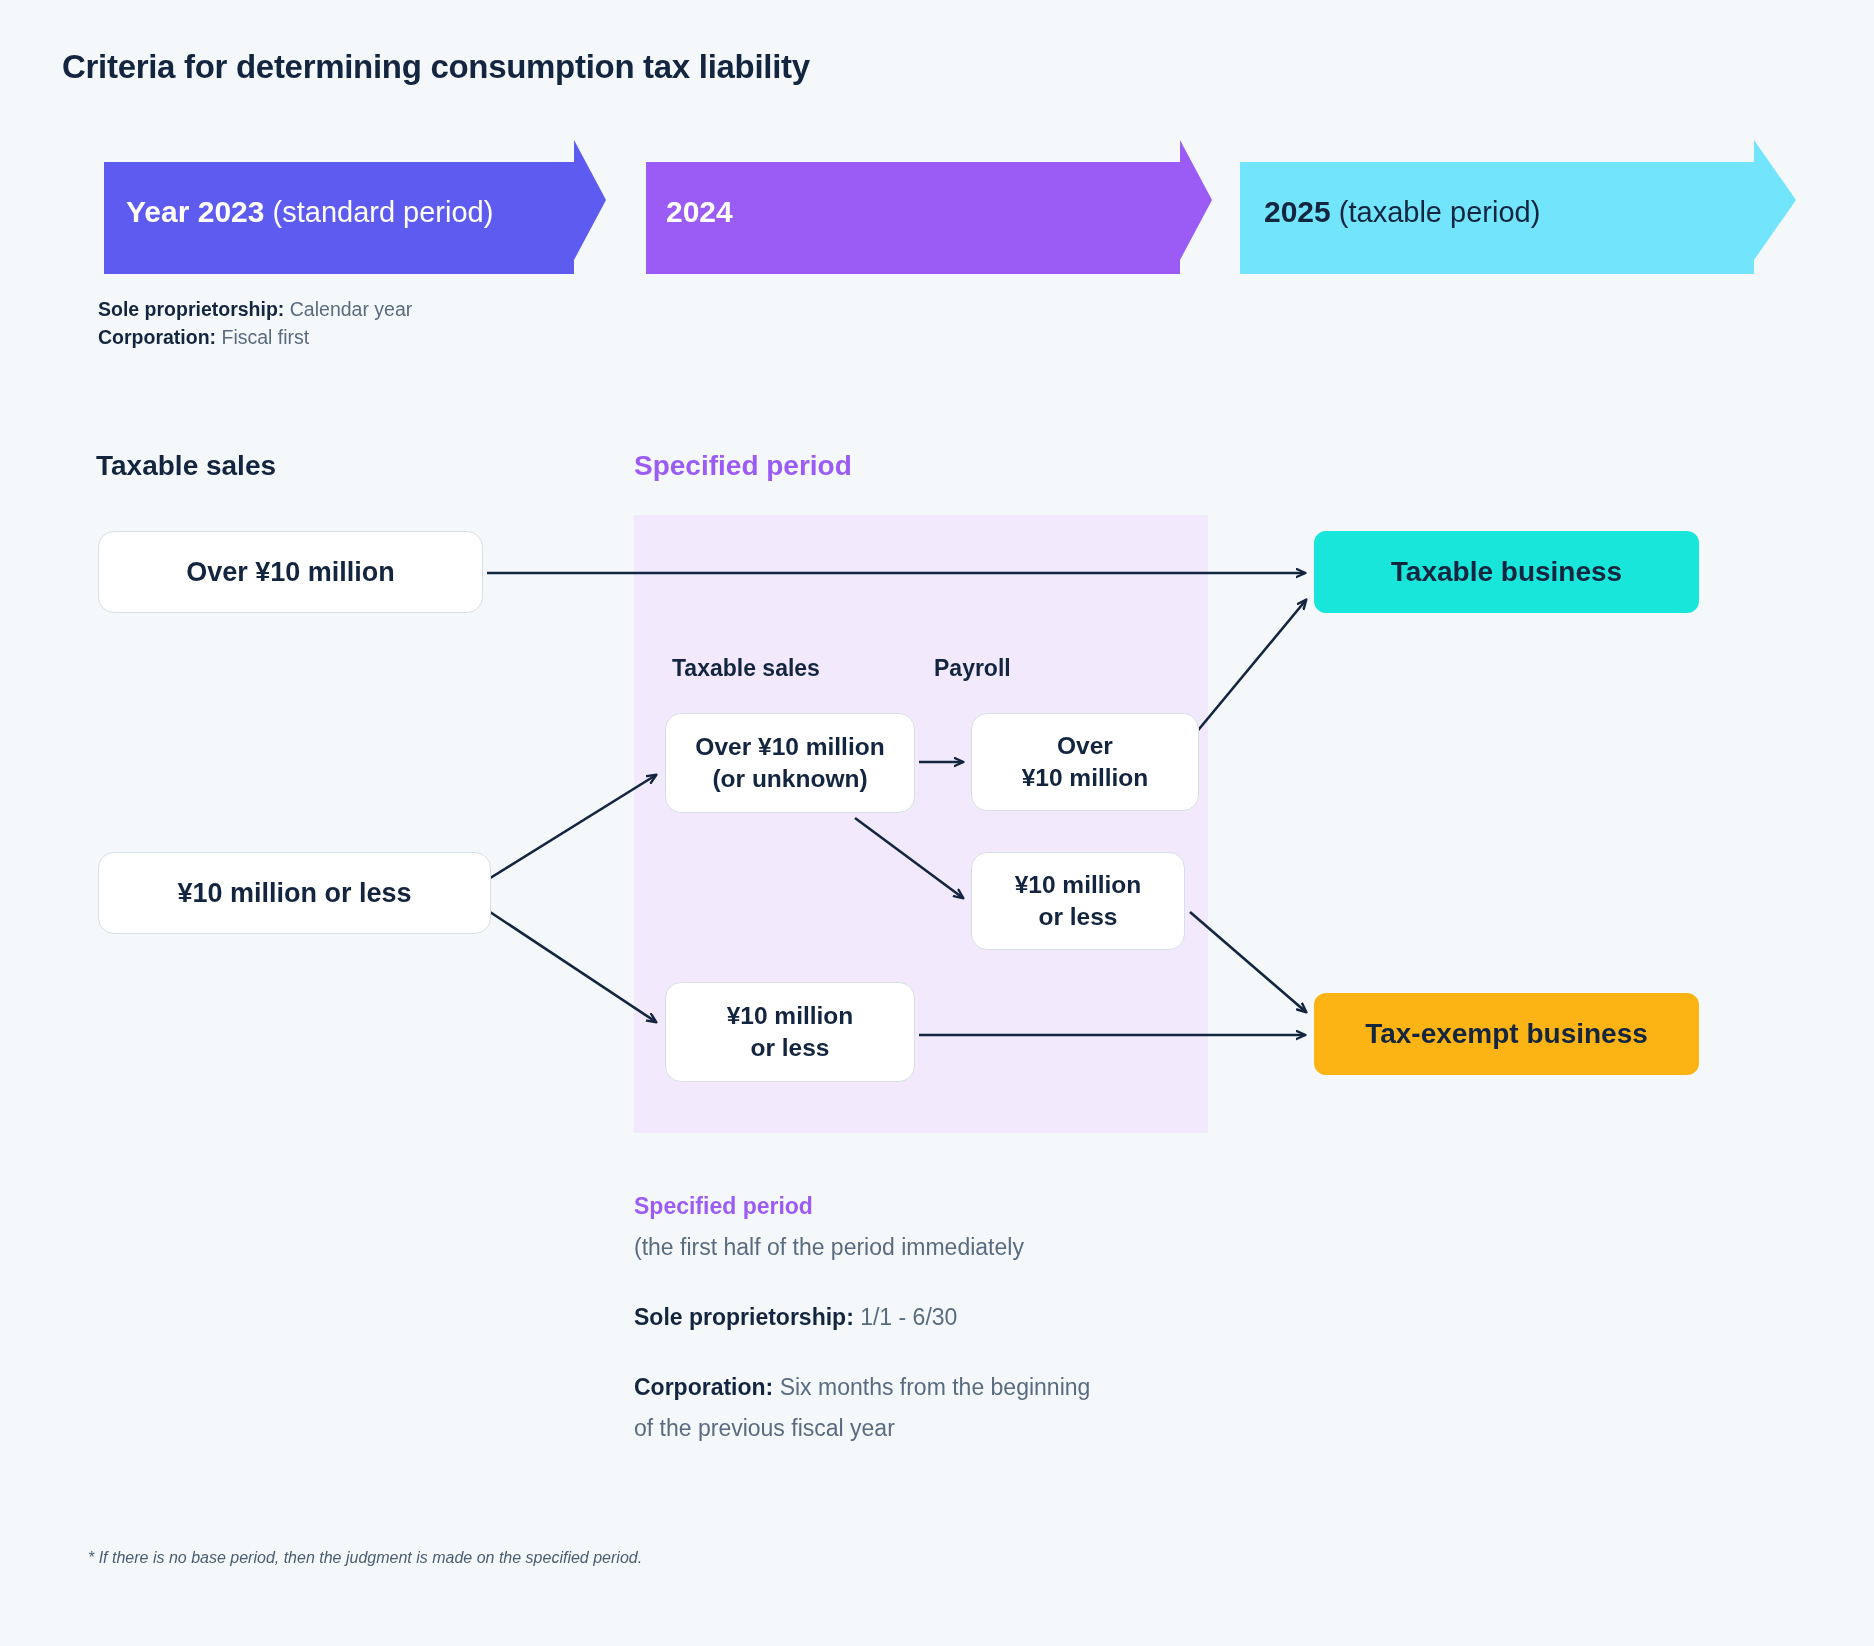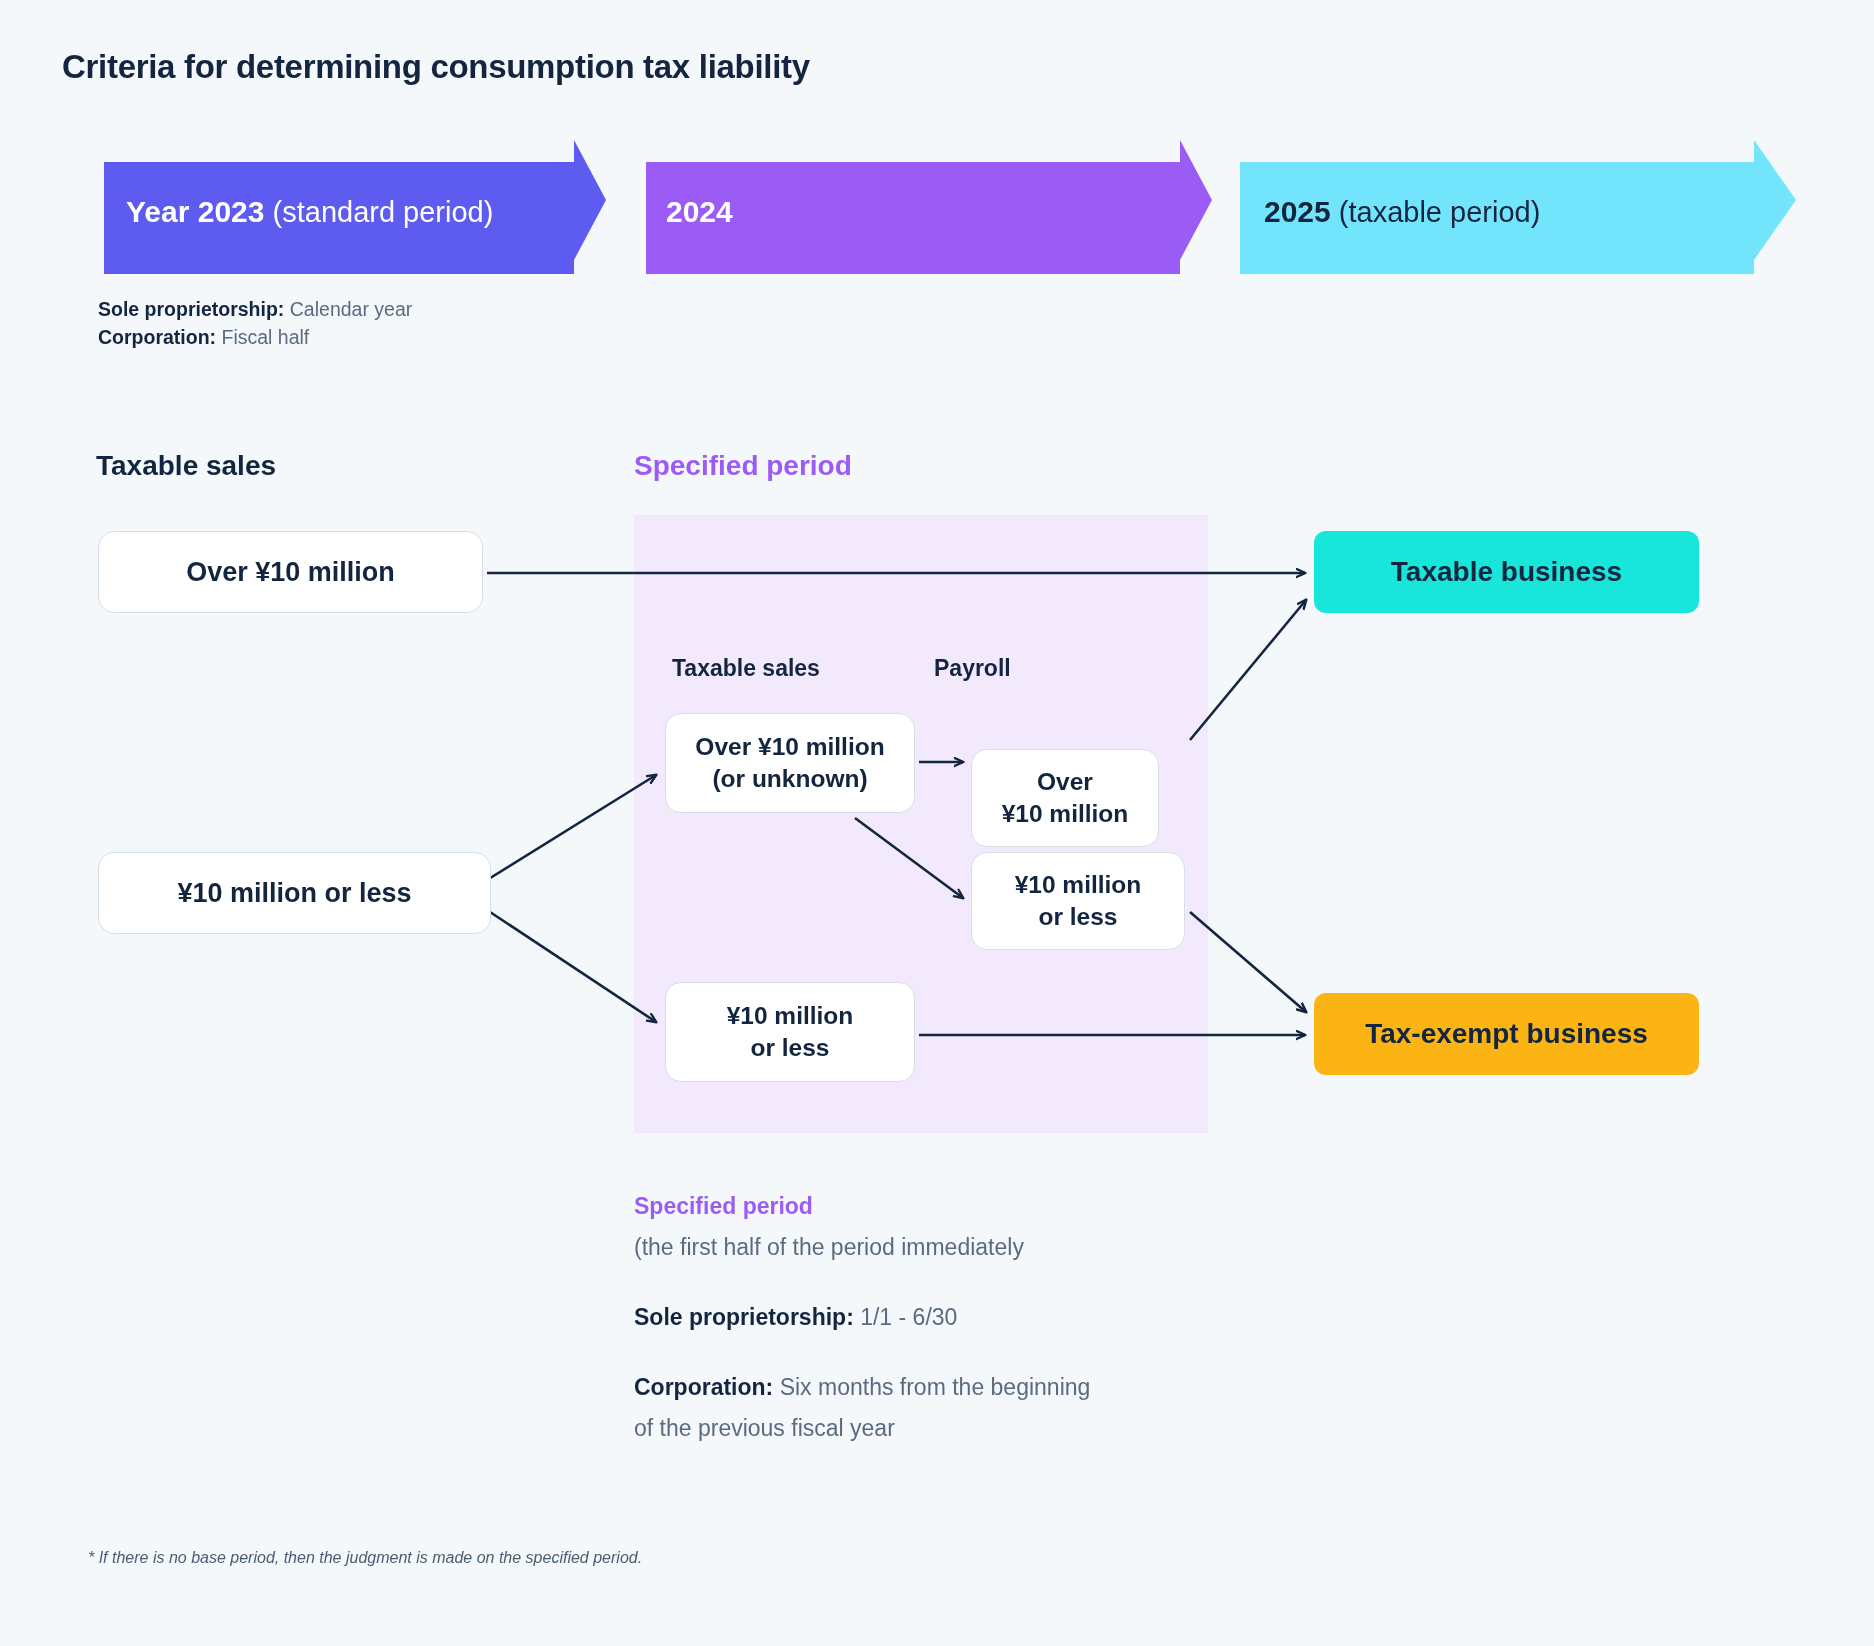--- a/index.html
+++ b/index.html
@@ -62,21 +62,21 @@
     border-radius:16px;
     display:flex;align-items:center;justify-content:center;
     text-align:center;
     font-weight:bold;color:#13253f;
     box-sizing:border-box;
   }
   .box.b-over10      {left:98px; top:531px; width:385px;height:82px;  font-size:27px;}
   .box.b-under10     {left:98px; top:852px; width:393px;height:82px;  font-size:27px;}
   .box.b-sp-over     {left:665px;top:713px; width:250px;height:100px; font-size:24.5px;line-height:32px;}
   .box.b-sp-under    {left:665px;top:982px; width:250px;height:100px; font-size:24.5px;line-height:32px;}
-  .box.b-pay-over    {left:971px;top:749px; width:188px;height:98px;  font-size:24.5px;line-height:32px;}
+  .box.b-pay-over    {left:971px;top:713px; width:228px;height:98px;  font-size:24.5px;line-height:32px;}
   .box.b-pay-under   {left:971px;top:852px; width:214px;height:98px;  font-size:24.5px;line-height:32px;}
 
   .col-label{
     position:absolute;font-size:23px;font-weight:bold;color:#13253f;
   }
   .col-label.c1{left:672px;top:655px;}
   .col-label.c2{left:934px;top:655px;}
 
   
   .pill{
@@ -132,21 +132,21 @@
     <div class="arrow-label dark" style="left:1258px;top:55px;">
       <span>2025</span><span class="sub"> (taxable period)</span>
     </div>
   </div>
 
   <div class="period-note">
     <div>
       <b>Sole proprietorship:</b><span> Calendar year</span>
     </div>
     <div>
-      <b>Corporation:</b><span> Fiscal half</span>
+      <b>Corporation:</b><span> Fiscal first</span>
     </div>
   </div>
 
   <div class="h-taxable-sales">Taxable sales</div>
   <div class="h-specified-period">Specified period</div>
 
   <div class="panel"></div>
 
   <svg class="connectors" viewBox="0 0 1874 1646">
     <defs>

